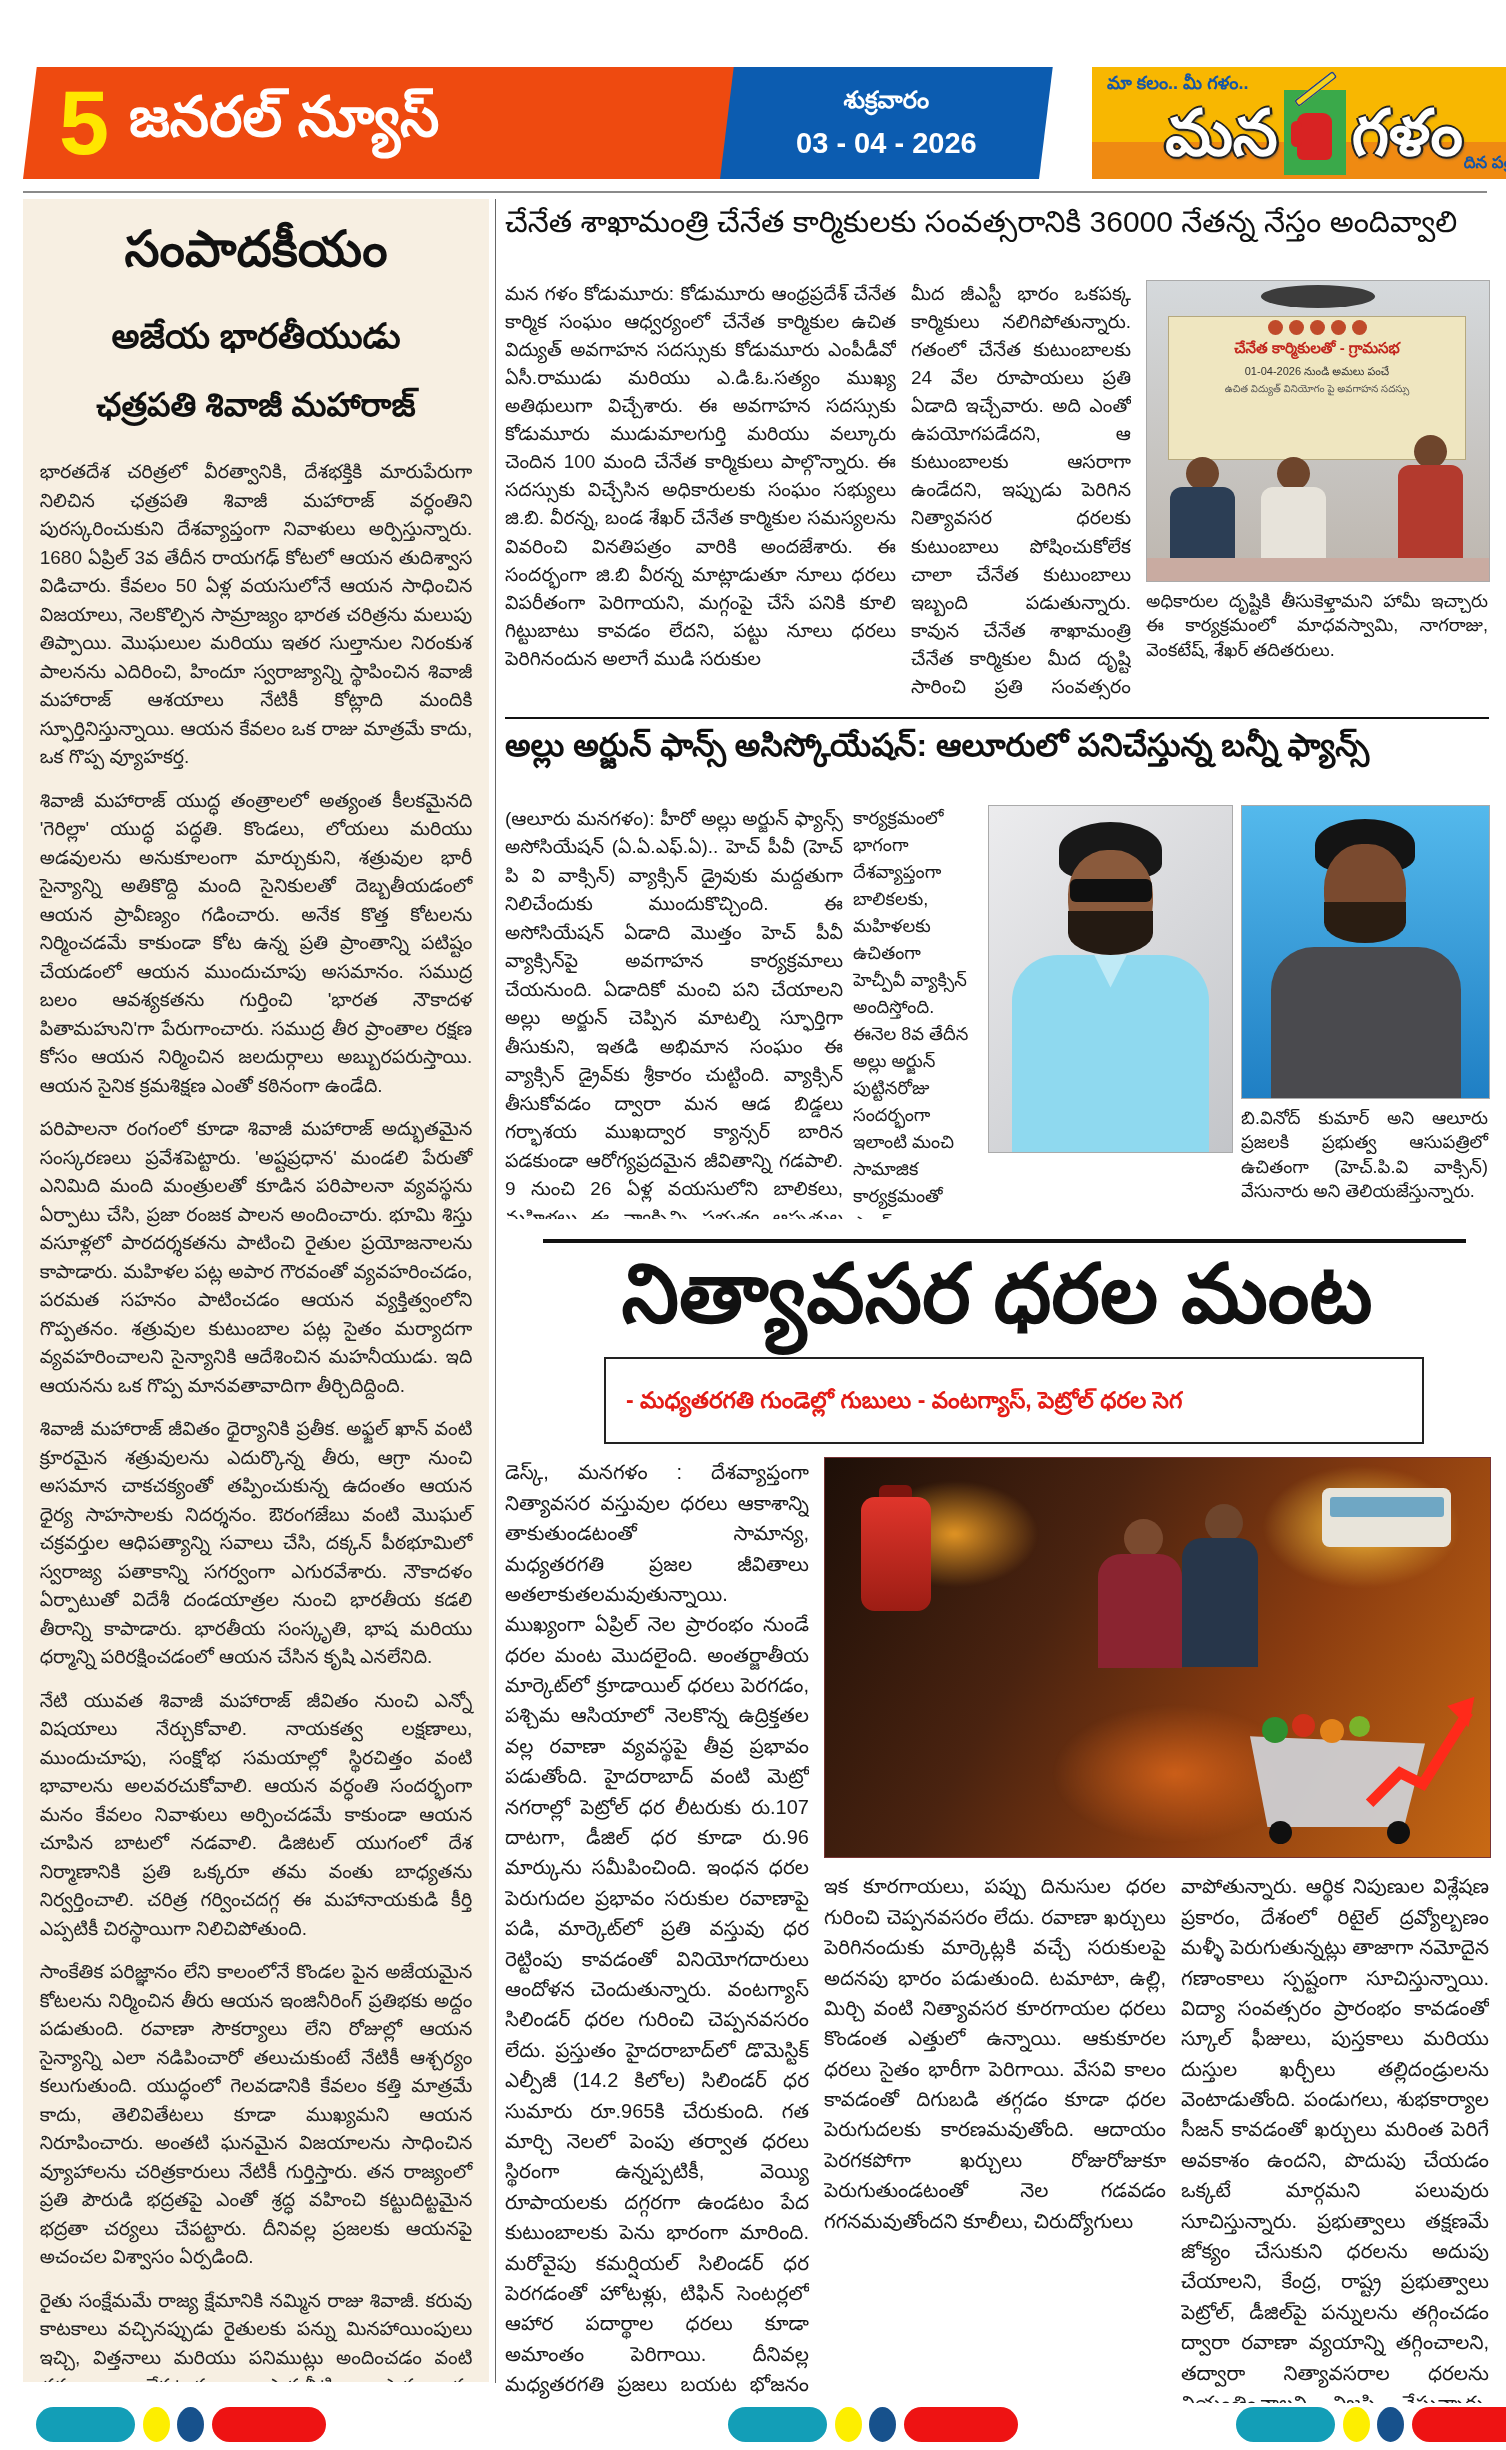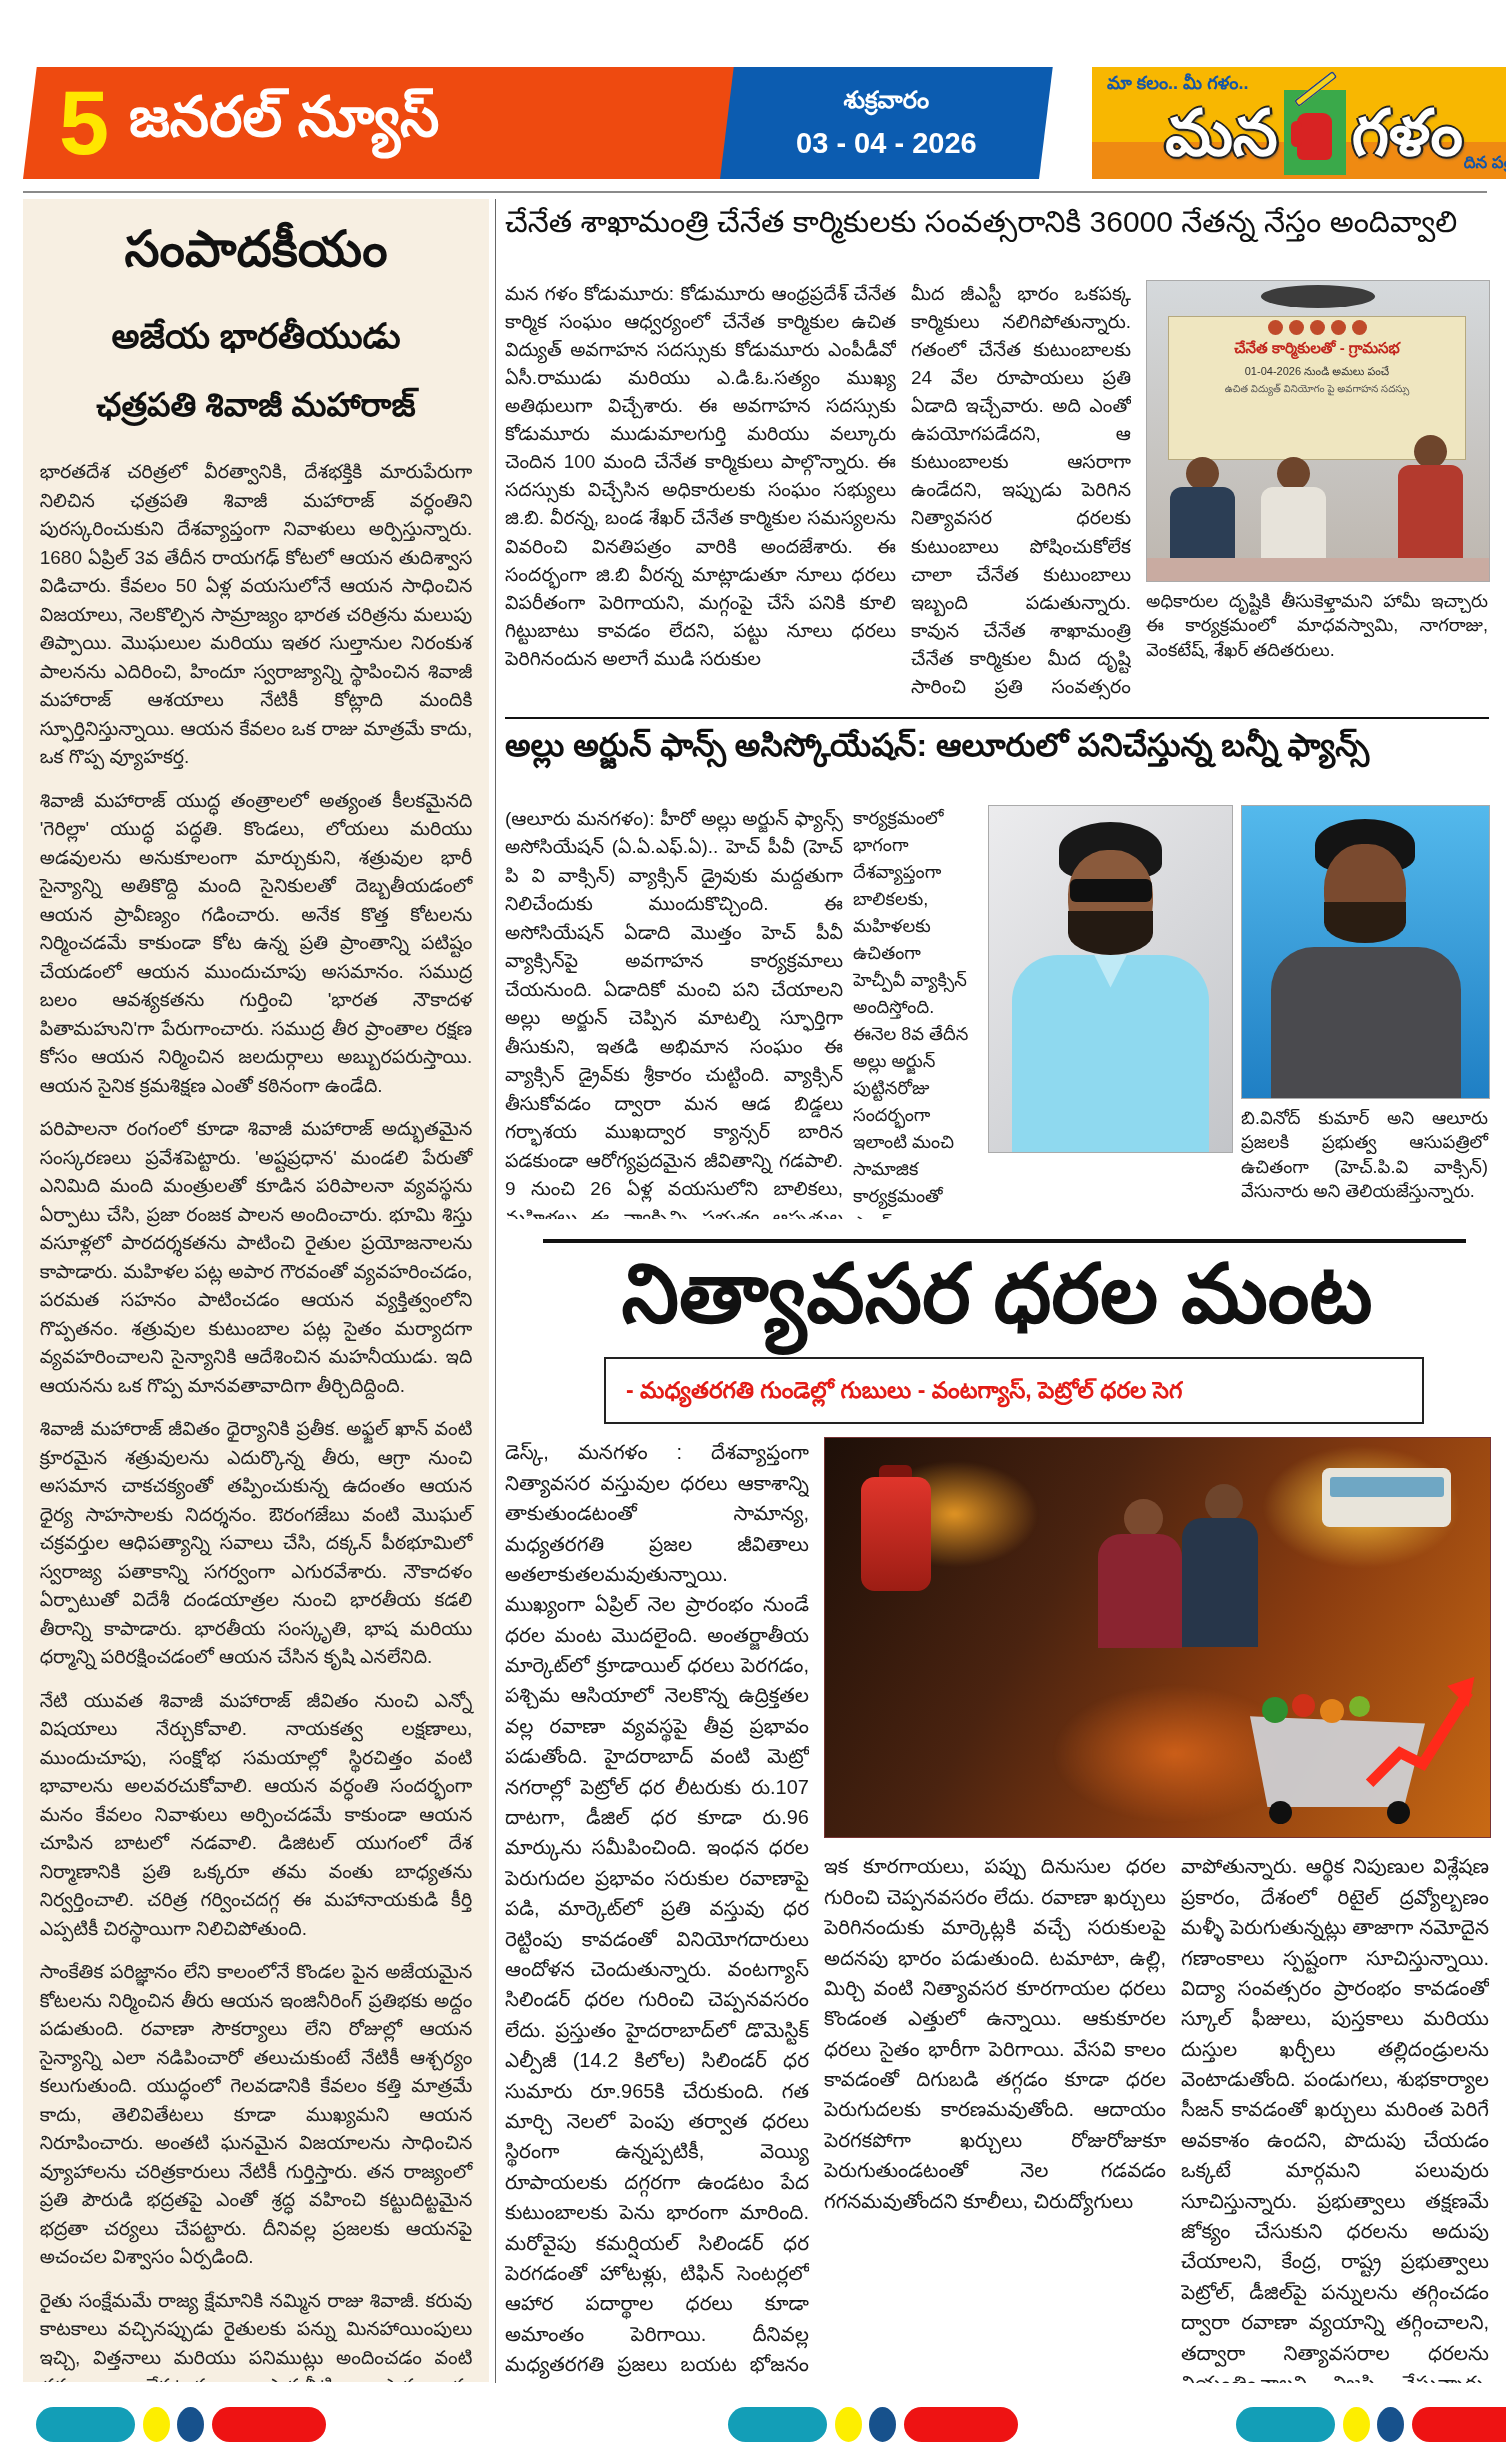--- a/index.html
+++ b/index.html
@@ -54,21 +54,21 @@
 
   .thin-rule{border-top:2.3px solid #111;margin:12px 0 7.6px 0;}
   .headline2{font-size:32px;font-weight:bold;color:#111;line-height:1.2;margin:7.6px 0 12px 0;}
   .a2-col1{width:338px;height:414px;overflow:hidden;font-size:19px;line-height:1.5;text-align:justify;}
   .a2-col2{width:125px;height:414px;overflow:hidden;font-size:18px;line-height:1.5;}
   .a2-photoA{width:243px;}
   .a2-photoB{width:247px;}
 
   .thick-rule{height:4.6px;background:#111;margin:20px 23px 6px 38px;}
   .headline3{font-size:82px;font-weight:bold;text-align:center;color:#111;line-height:1.05;margin:7.6px 0 20px 0;}
-  .subhead-box{border:2.3px solid #222;margin:0 65px 0 99px;padding:13px 20px;background:#fff;}
+  .subhead-box{border:2.3px solid #222;margin:0 65px 0 99px;padding:23px 20px;background:#fff;}
   .subhead-box div{color:#e31d17;font-size:23px;font-weight:bold;line-height:1.6;}
   .a3-body{position:relative;height:953px;margin-top:13.7px;}
   .a3-col1{position:absolute;left:0;top:0;width:304px;height:946px;overflow:hidden;
            font-size:20px;line-height:1.52;text-align:justify;}
   .a3-img{position:absolute;left:319px;top:0;width:665px;height:399px;}
   .a3-col2{position:absolute;left:319px;top:414px;width:342px;height:532px;overflow:hidden;
            font-size:20px;line-height:1.52;text-align:justify;}
   .a3-col3{position:absolute;left:676px;top:414px;width:308px;height:532px;overflow:hidden;
            font-size:20px;line-height:1.52;text-align:justify;}
 

